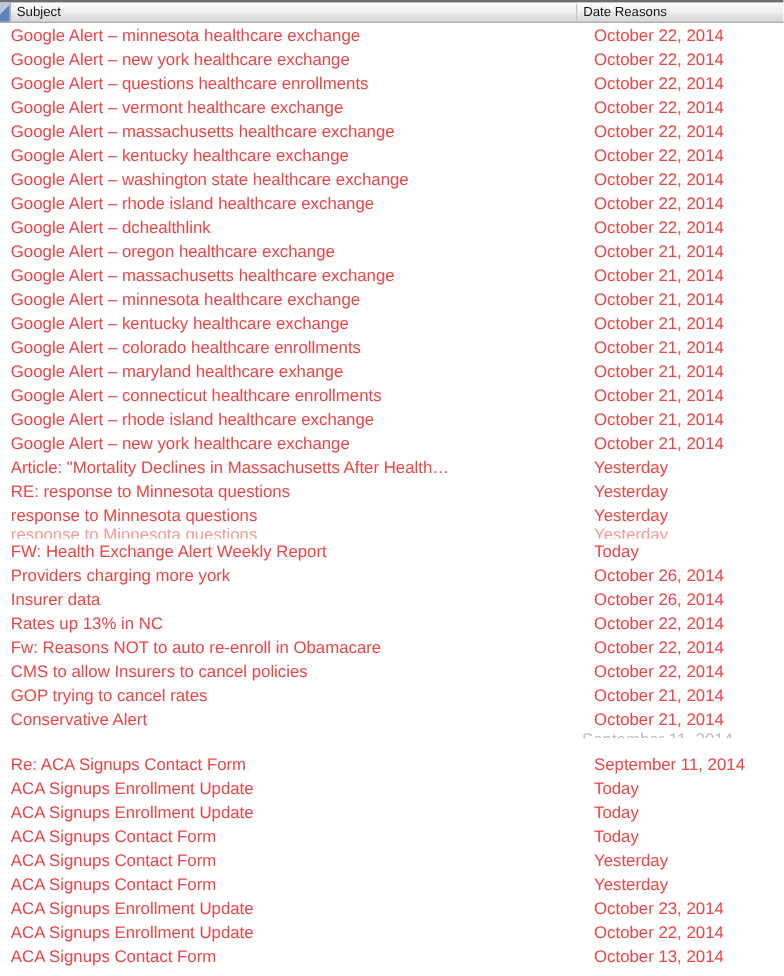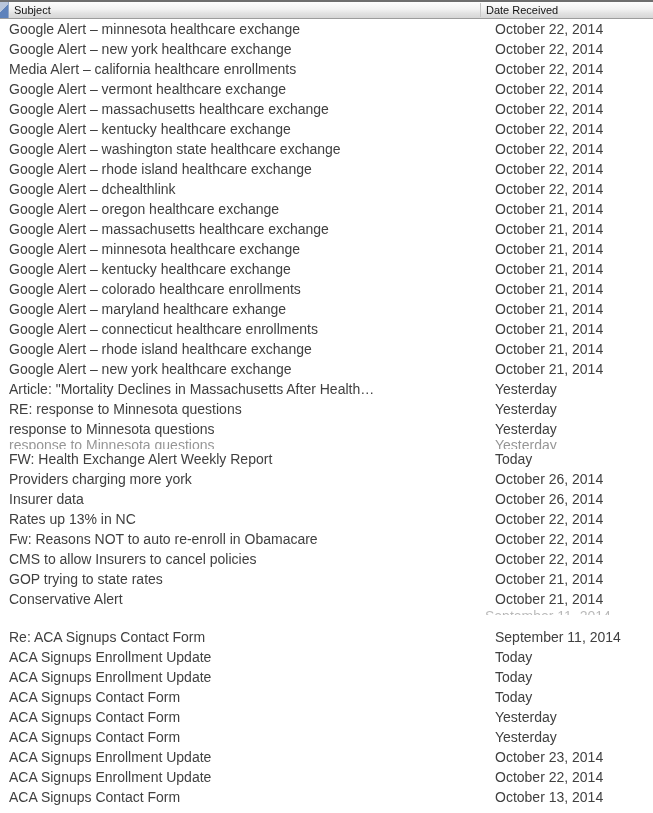--- a/index.html
+++ b/index.html
@@ -27,21 +27,21 @@
   }
   .hdr-subject{left:14px;}
   .hdr-date{left:486px;}
   .hdr-divider{
     position:absolute;left:480px;top:1px;bottom:1px;width:1px;background:#c6c6c6;
   }
 
   
   .list{position:relative;width:653px;}
   .row{
-    position:relative;height:20px;line-height:20px;font-size:14px;color:#404040;
+    position:relative;height:20px;line-height:20px;font-size:14px;color:#ef4444;
     white-space:nowrap;
   }
   .row .subject{position:absolute;left:9px;top:0;}
   .row .date{position:absolute;left:495px;top:0;}
 
   
   .row--clipped{height:10px;overflow:hidden;opacity:.55;}
   .row--clipped .subject,.row--clipped .date{top:-4px;}
 
   
@@ -53,34 +53,34 @@
 </style>
 </head>
 <body>
 
 <div class="window">
 
   <div class="list-header">
     <div class="sort-icon"></div>
     <div class="hdr-label hdr-subject">Subject</div>
     <div class="hdr-divider"></div>
-    <div class="hdr-label hdr-date">Date Received</div>
+    <div class="hdr-label hdr-date">Date Reasons</div>
   </div>
 
   <div class="list">
       <div class="row">
         <span class="subject">Google Alert – minnesota healthcare exchange</span>
         <span class="date">October 22, 2014</span>
       </div>
       <div class="row">
         <span class="subject">Google Alert – new york healthcare exchange</span>
         <span class="date">October 22, 2014</span>
       </div>
       <div class="row">
-        <span class="subject">Media Alert – california healthcare enrollments</span>
+        <span class="subject">Google Alert – questions healthcare enrollments</span>
         <span class="date">October 22, 2014</span>
       </div>
       <div class="row">
         <span class="subject">Google Alert – vermont healthcare exchange</span>
         <span class="date">October 22, 2014</span>
       </div>
       <div class="row">
         <span class="subject">Google Alert – massachusetts healthcare exchange</span>
         <span class="date">October 22, 2014</span>
       </div>
@@ -170,21 +170,21 @@
       </div>
       <div class="row">
         <span class="subject">Fw: Reasons NOT to auto re-enroll in Obamacare</span>
         <span class="date">October 22, 2014</span>
       </div>
       <div class="row">
         <span class="subject">CMS to allow Insurers to cancel policies</span>
         <span class="date">October 22, 2014</span>
       </div>
       <div class="row">
-        <span class="subject">GOP trying to state rates</span>
+        <span class="subject">GOP trying to cancel rates</span>
         <span class="date">October 21, 2014</span>
       </div>
       <div class="row">
         <span class="subject">Conservative Alert</span>
         <span class="date">October 21, 2014</span>
       </div>
       <div class="gap">
         <div class="gap-sliver">
           <span>September 11, 2014</span>
         </div>

